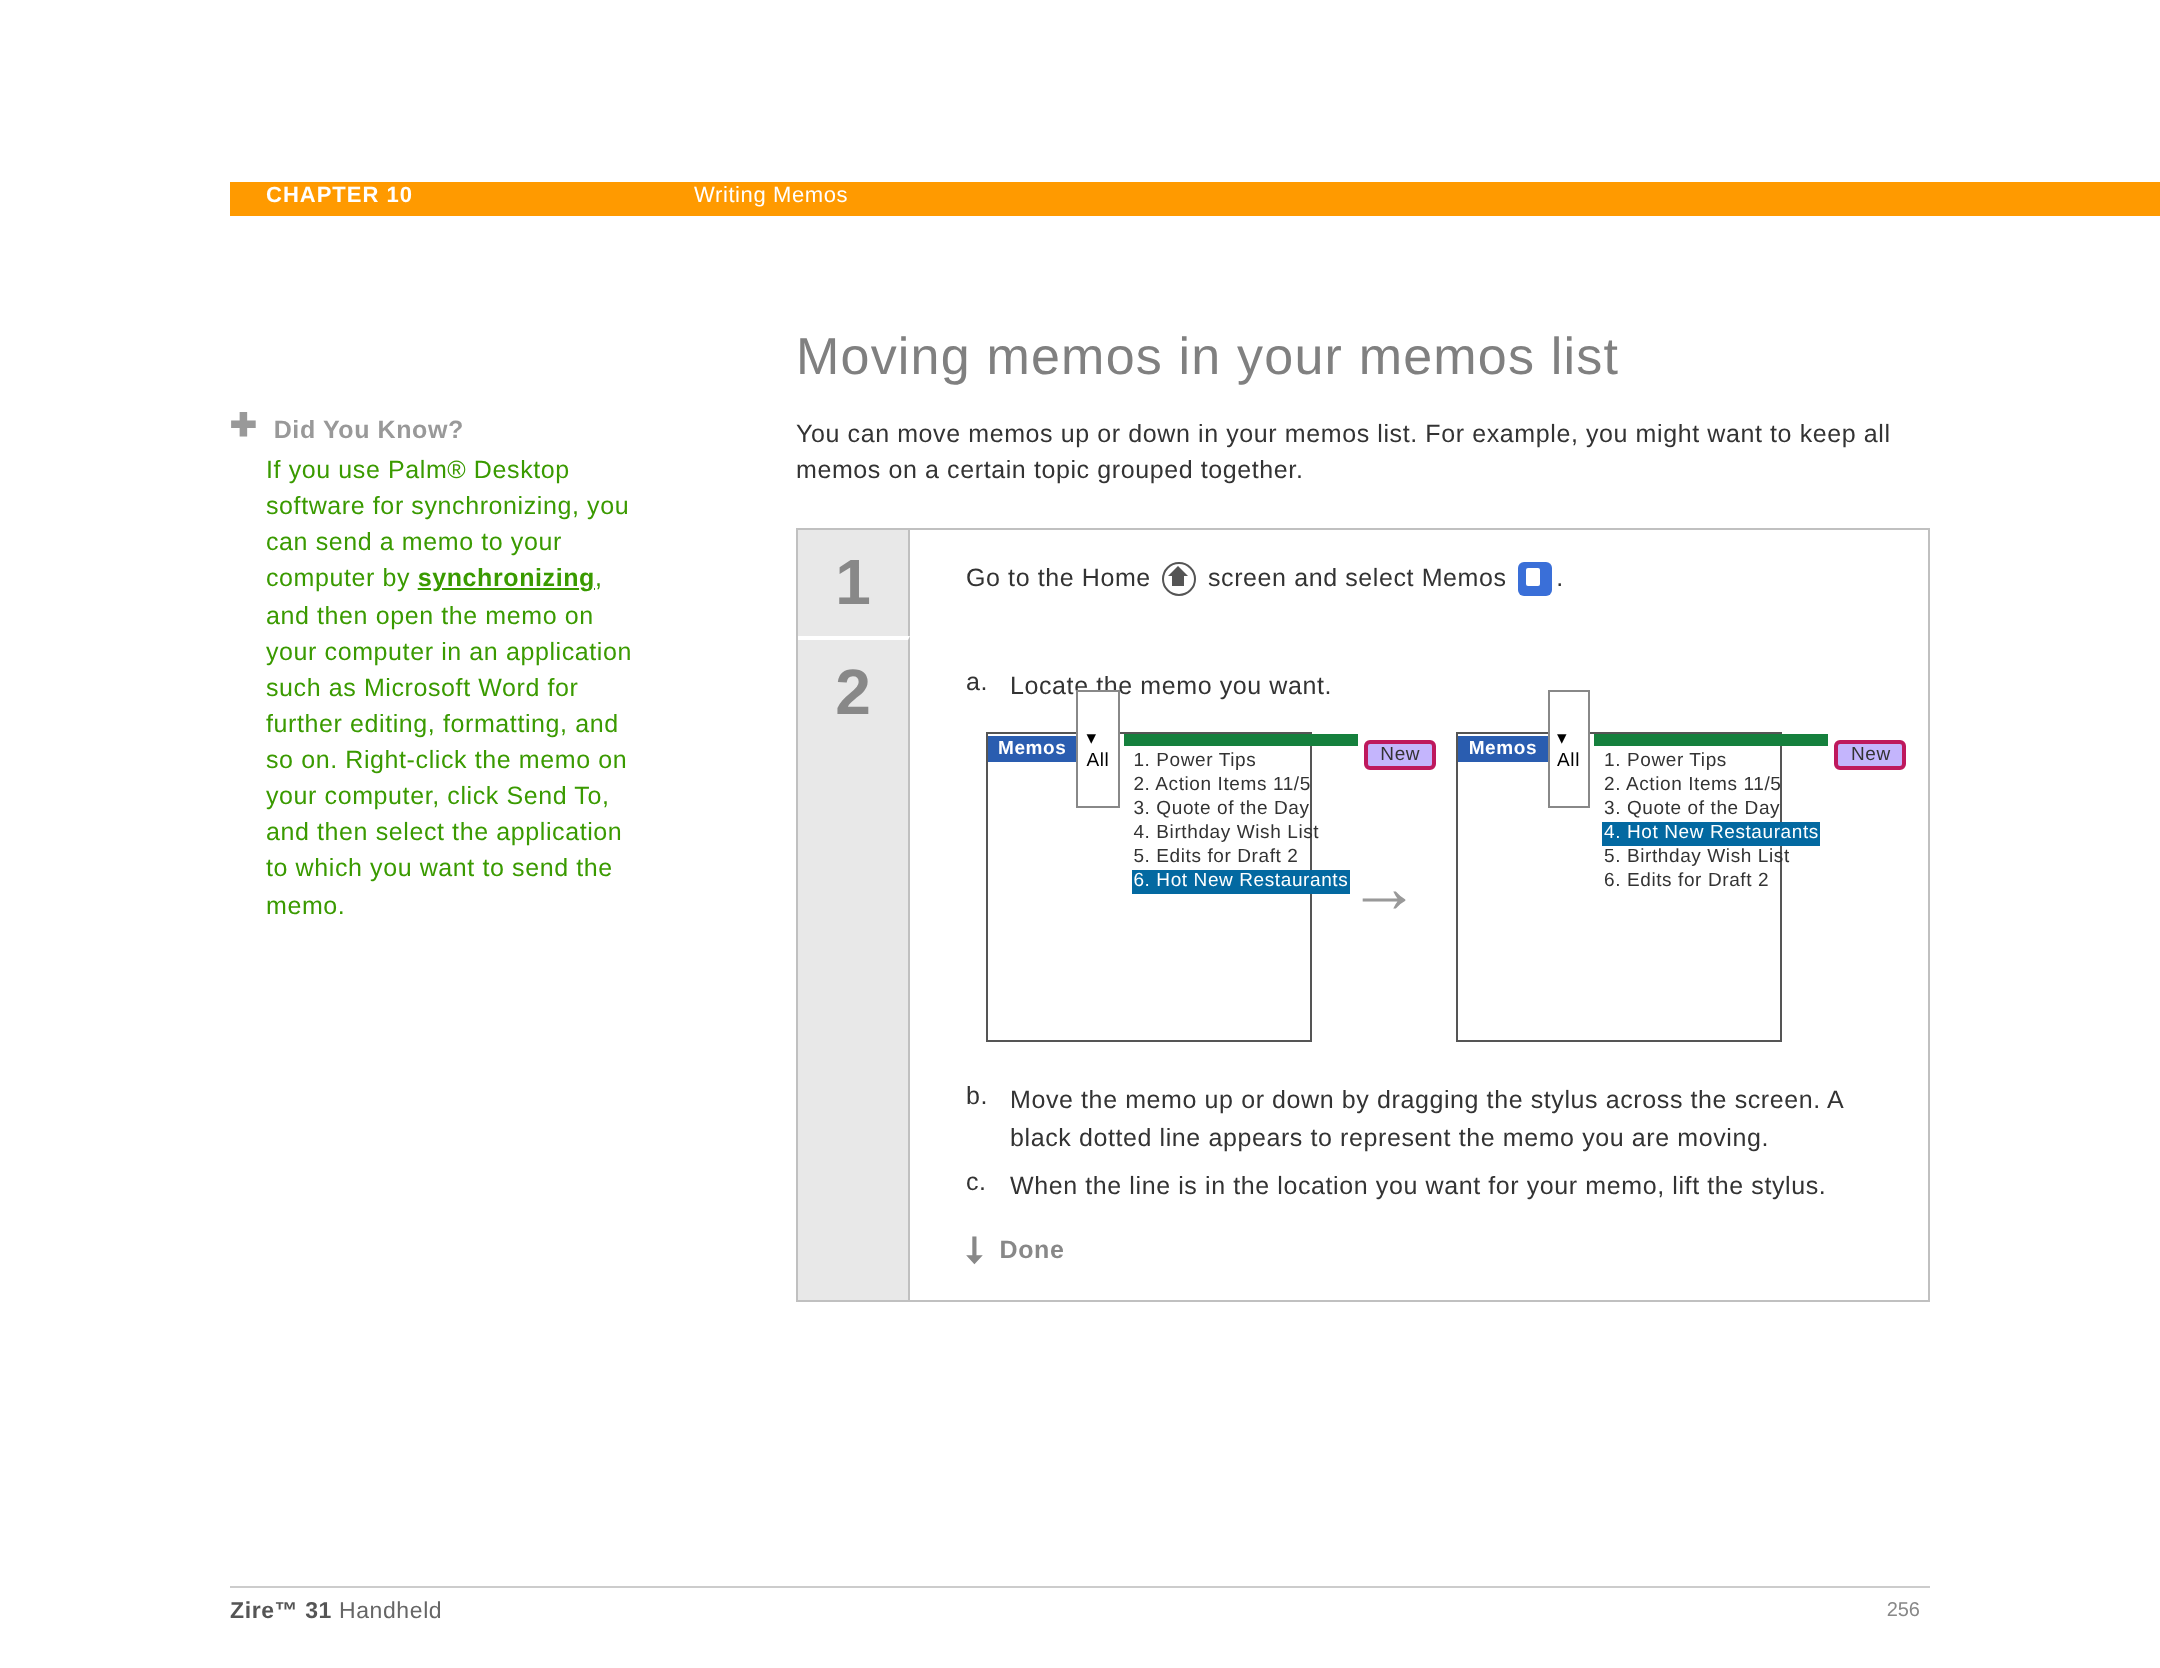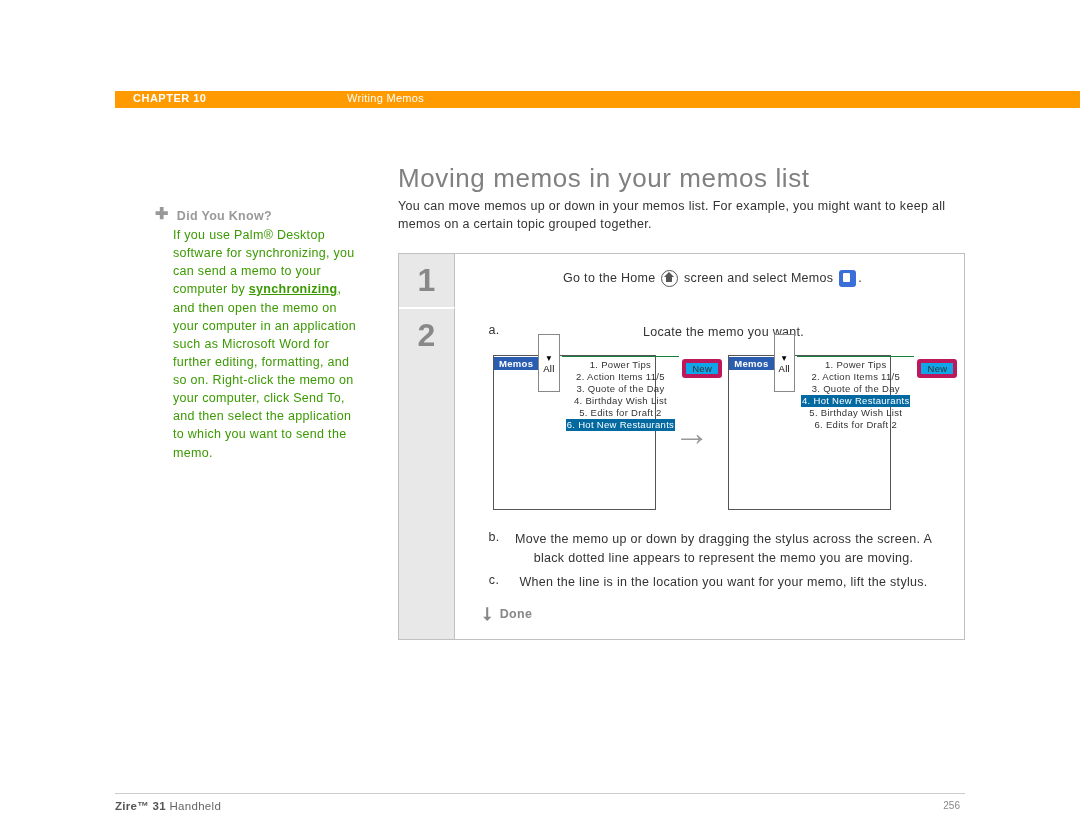--- a/index.html
+++ b/index.html
@@ -34,21 +34,20 @@
     color: #fff;
     font-size: 11px;
     font-weight: normal;
     letter-spacing: 0.3px;
   }
   .sidebar {
     position: absolute;
     left: 115px;
     top: 206px;
     width: 210px;
-    margin-left: 40px;
   }
   .plus-icon {
     display: inline-block;
     color: #999;
     font-size: 16px;
     font-weight: bold;
     vertical-align: top;
     margin-right: 4px;
     line-height: 1;
   }
@@ -79,21 +78,21 @@
   .main-heading {
     color: #808080;
     font-size: 26px;
     font-weight: normal;
     letter-spacing: 0.6px;
   }
   .intro {
     color: #333;
     font-size: 12.5px;
     line-height: 1.45;
-    margin-top: 3px;
+    margin-top: 14px;
     letter-spacing: 0.3px;
   }
   .steps-box {
     border: 1px solid #c0c0c0;
     margin-top: 20px;
     width: 567px;
   }
   .step-row {
     display: flex;
   }
@@ -110,21 +109,20 @@
   .step-row + .step-row .step-num,
   .step-row + .step-row .step-body {
     border-top: 2px solid #fff;
   }
   .step-body {
     flex: 1;
     padding: 14px 22px 16px 28px;
     font-size: 12.5px;
     color: #333;
     letter-spacing: 0.3px;
-    text-align: center;
   }
   .step1-text { line-height: 1.7; }
   .inline-icon {
     display: inline-block;
     vertical-align: middle;
     margin: 0 2px;
   }
   .home-icon {
     width: 17px; height: 17px;
     border: 1.5px solid #555;
@@ -198,40 +196,40 @@
     color:#000;
     font-size:9.5px;
     padding: 17px 4px;
     border: 1px solid #888;
     margin-right: 2px;
     background:#fff;
   }
   .memo-list {
     flex: 1;
     padding: 2px 4px;
-    border-top: 1px solid #15803d;
+    border-top: 6px solid #15803d;
   }
   .memo-item {
     padding: 0 1px;
     line-height: 1.25;
     white-space: nowrap;
   }
   .memo-item.sel {
     background: #0369a1;
     color: #fff;
   }
   .memo-footer {
     padding: 3px;
   }
   .memo-new-btn {
-    border: 4px solid #be185d;
+    border: 2px solid #be185d;
     border-radius: 3px;
     padding: 0 6px;
     font-size: 9.5px;
-    background:#0ea5e9;
+    background:#c4b5fd;
     display:inline-block;
   }
   .arrow-between {
     color: #999;
     font-size: 36px;
     font-weight: bold;
   }
   .done-row {
     margin-top: 14px;
     display: flex;

